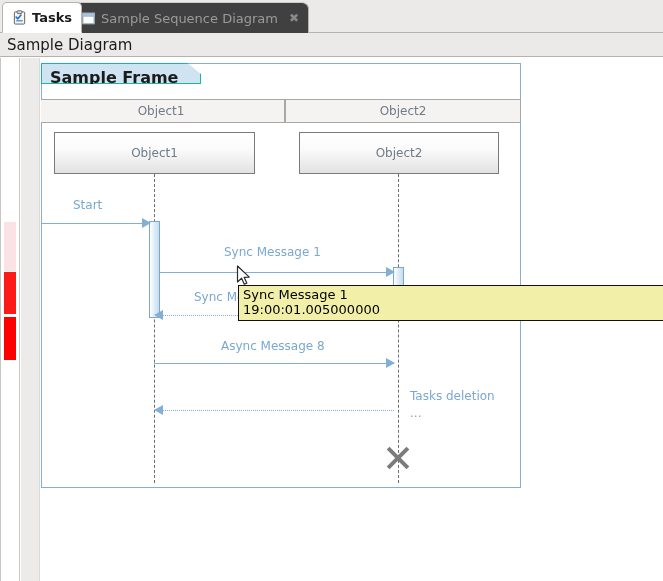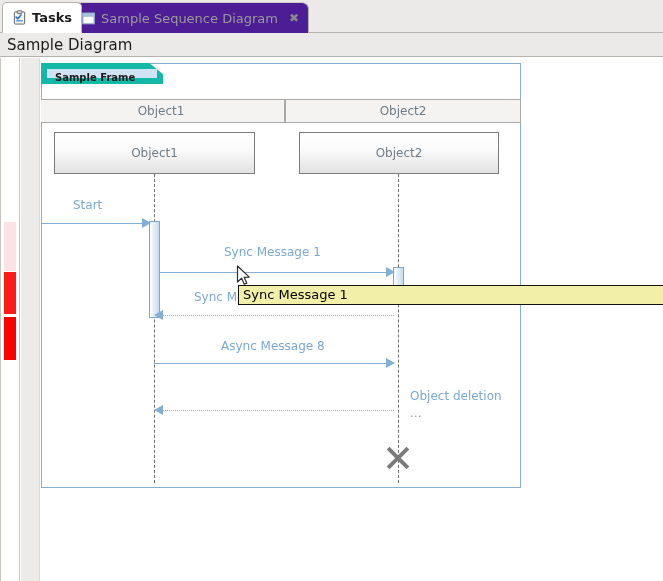--- a/index.html
+++ b/index.html
@@ -39,21 +39,21 @@
   .tab-active {
     left: 2px;
     background: #ffffff;
     border: 1px solid #b6b2ae;
     border-bottom: 1px solid #ffffff;
     border-radius: 5px 5px 0 0;
     z-index: 3;
   }
   .tab-inactive {
     left: 72px;
-    background: #4c1d95;
+    background: #404040;
     border-right: 1px solid #b6b2ae;
     border-top: 1px solid #cfcbc7;
     border-radius: 0 7px 0 0;
     z-index: 1;
   }
   .tab-label {
     font-size: 13px;
     white-space: nowrap;
   }
   .tab-active .tab-label { color: #1b1b1b; font-weight: bold; }
@@ -112,26 +112,26 @@
     width: 480px; height: 425px;
     border: 1px solid #86aed2;
     box-sizing: border-box;
     background: #ffffff;
   }
   .frame-tag {
     position: absolute;
     left: 0px; top: 5px;
     height: 21px;
     background: #cfe3f2;
-    border: 6px solid #14b8a6;
+    border: 1px solid #14b8a6;
     box-sizing: border-box;
     padding: 8px 22px 0 8px;
     display: flex;
     align-items: center;
-    font-size: 10px;
+    font-size: 16px;
     font-weight: bold;
     color: #1b1b1b;
     clip-path: polygon(0 0, calc(100% - 14px) 0, 100% 55%, 100% 100%, 0 100%);
   }
 
   
   .hdr-box {
     position: absolute;
     height: 24px;
     background: #f4f3f2;
@@ -301,31 +301,32 @@
   <div class="arrow-l" style="left:113px; top:252px;"></div>
   <div class="msg-label" style="left:153px; top:232px;">Sync Message Return 1</div>
 
   <div class="msg-line" style="left:113px; top:305px; width:240px;"></div>
   <div class="arrow-r" style="left:345px; top:300px;"></div>
   <div class="msg-label" style="left:180px; top:281px;">Async Message 8</div>
 
   <div class="msg-line dotted" style="left:119px; top:352px; width:234px;"></div>
   <div class="arrow-l" style="left:113px; top:347px;"></div>
 
-  <div class="msg-label" style="left:369px; top:331px;">Object deletion</div>
+  <div class="msg-label" style="left:369px; top:331px;">Tasks deletion</div>
   <div class="msg-label" style="left:369px; top:348px;">...</div>
 
   <div class="del-x" style="left:343px; top:386px; width:28px; height:28px;">
     <i></i>
       <i></i>
   </div>
 
 </div>
 
 <div class="tooltip" style="left:238px; top:285px; width:428px;">
   <div>Sync Message 1</div>
+  <div>19:00:01.005000000</div>
 </div>
 
 <div class="cursor" style="left:236px; top:265px;">
   <svg width="16" height="22" viewBox="0 0 16 22">
     <path d="M1.5 1 L1.5 17 L5.6 13.2 L8.3 19.2 L10.8 18.1 L8.1 12.3 L13.3 12.1 Z" fill="#ffffff" stroke="#2b2b2b" stroke-width="1.2" stroke-linejoin="round"></path>
   </svg>
 </div>
 
 </body></html>

